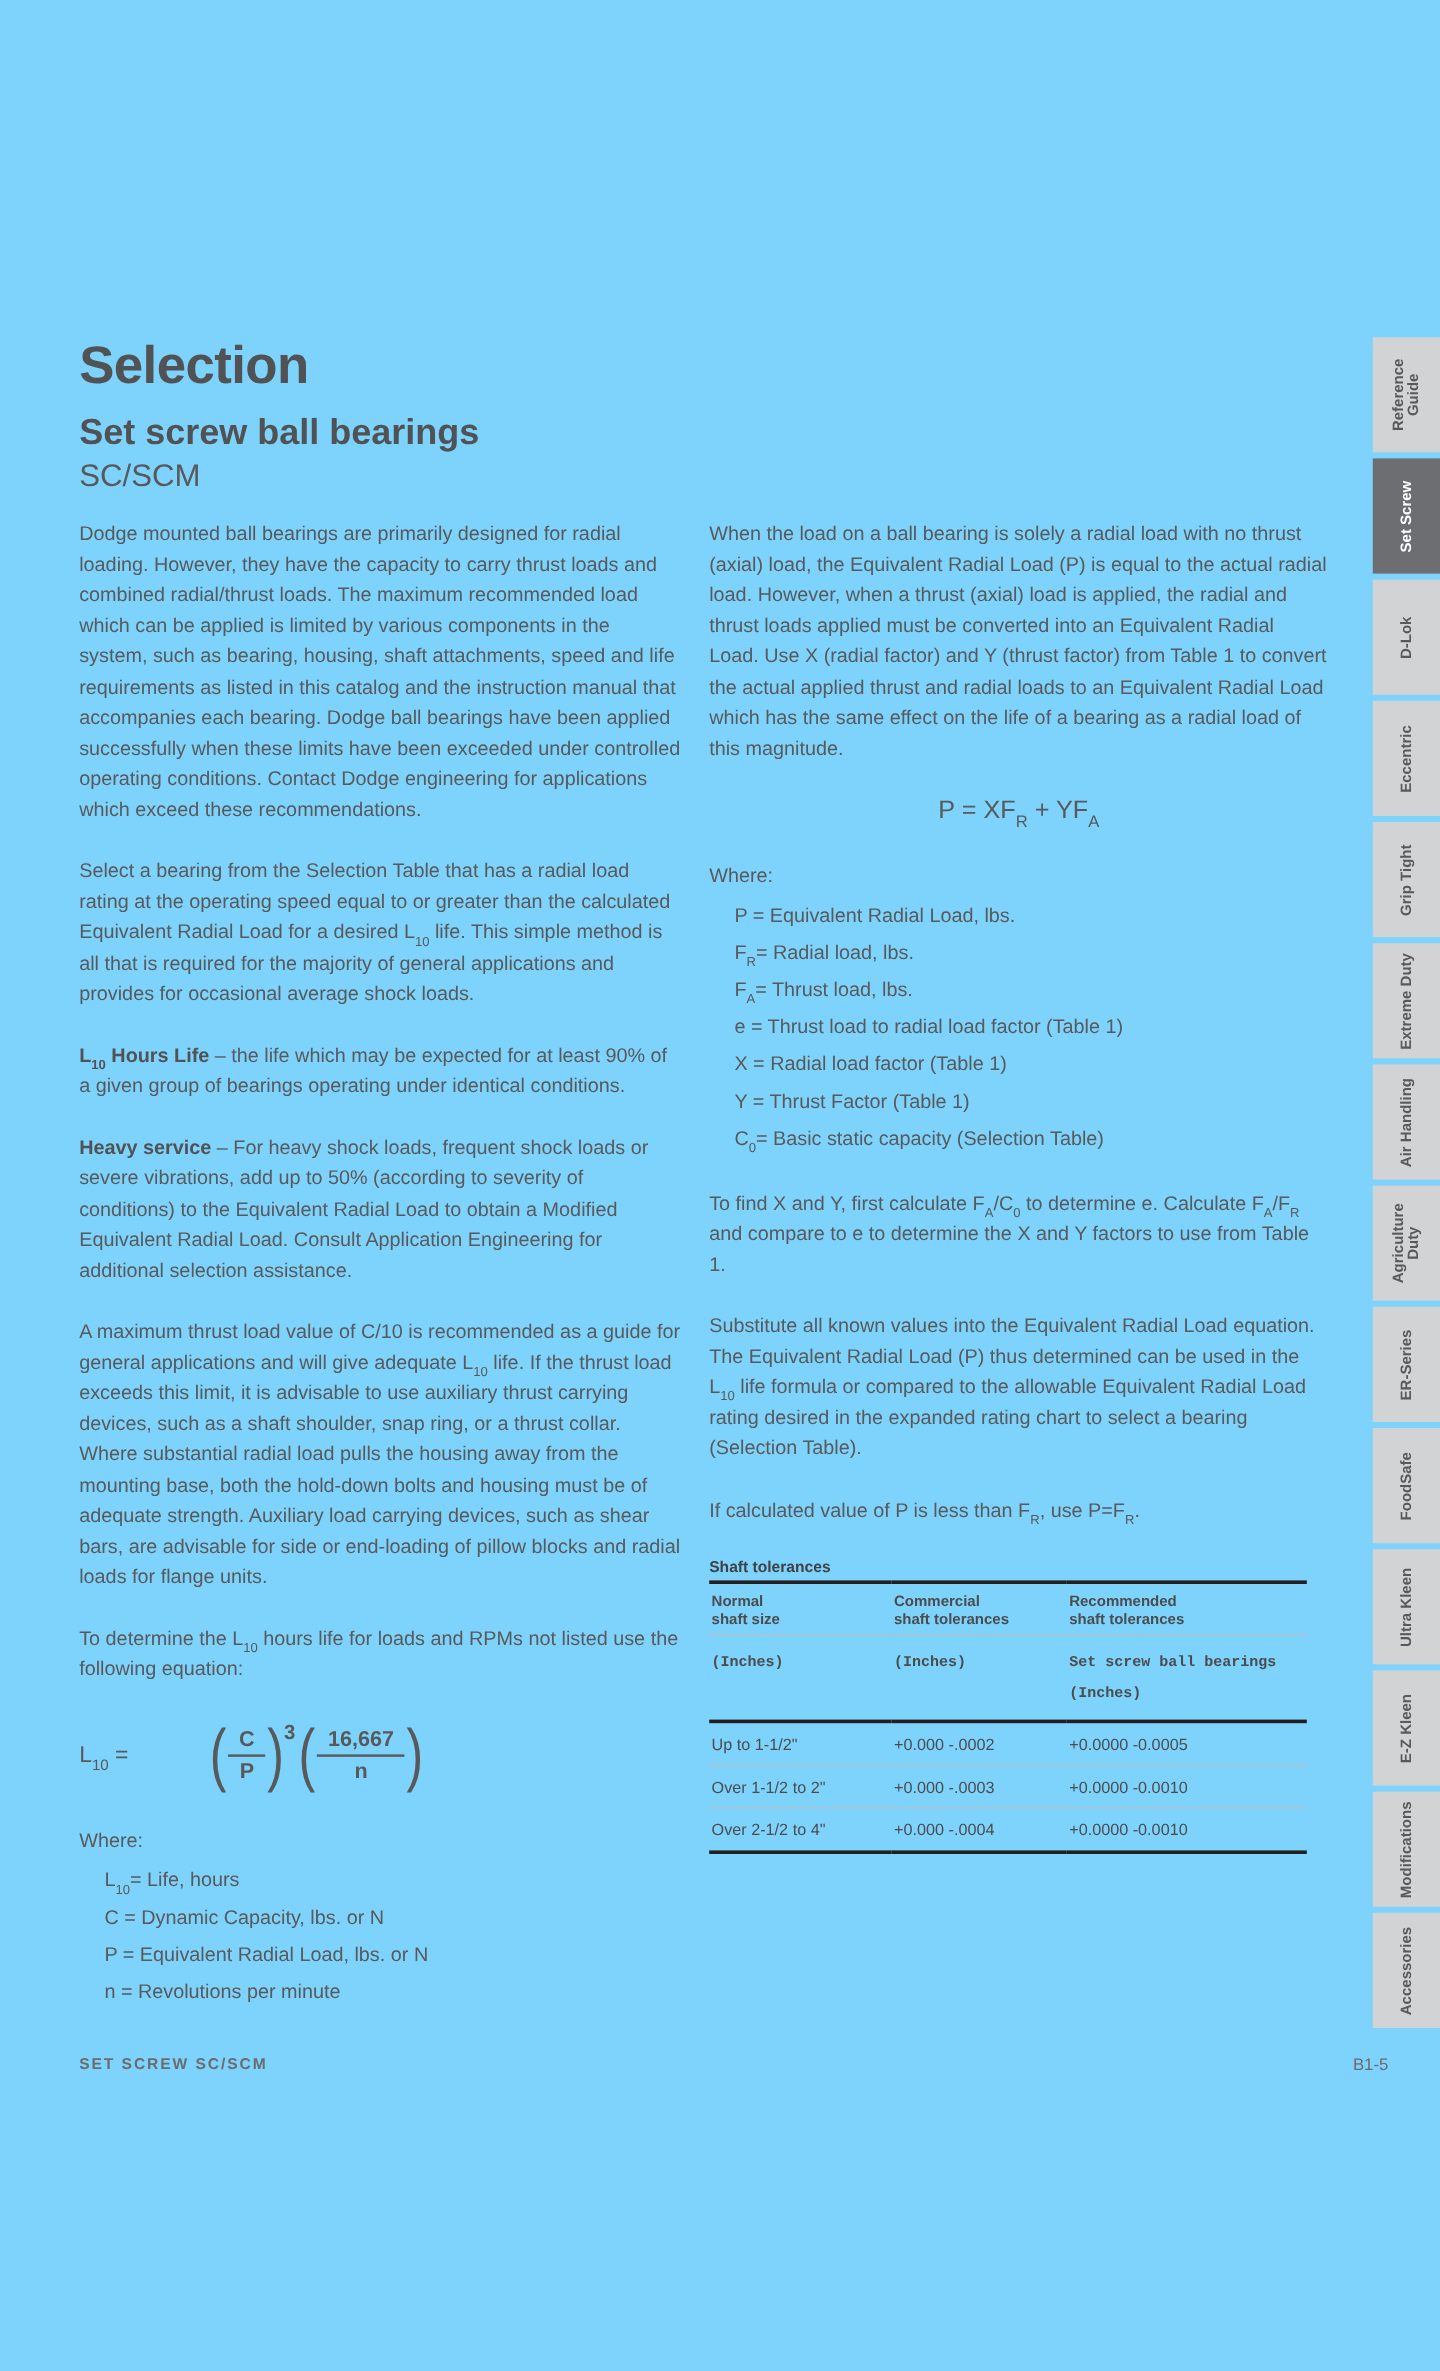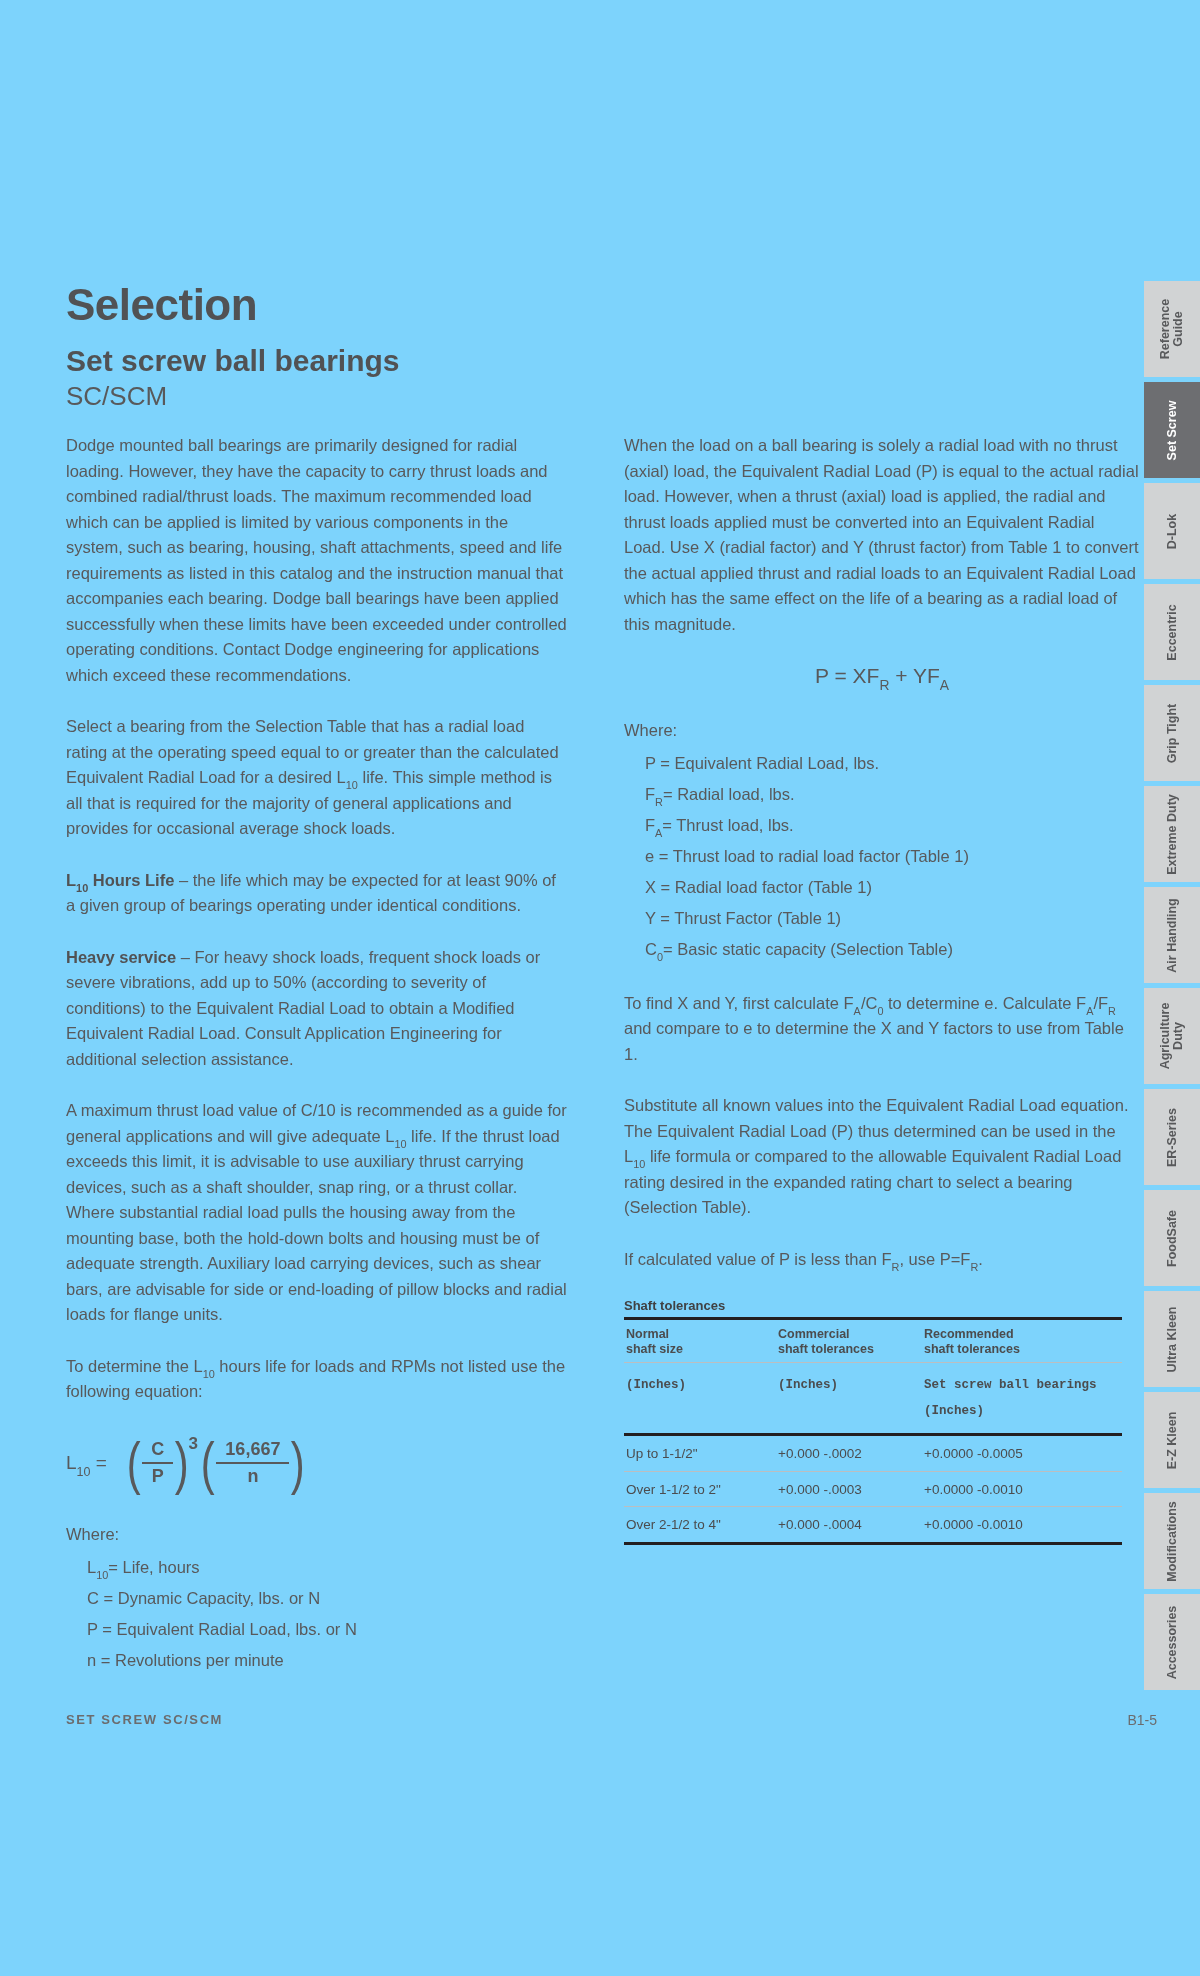--- a/index.html
+++ b/index.html
@@ -6,27 +6,27 @@
   .page{position:relative;width:1200px;height:1976px;background:#7dd3fc;overflow:hidden;
         font-family:"Liberation Sans",sans-serif;color:#58595b;}
   
   .header{position:absolute;left:66px;top:284px;}
   .h-title{font-size:44px;font-weight:700;color:#515254;margin:0;line-height:42px;letter-spacing:-0.5px;}
   .h-sub{font-size:30px;font-weight:700;color:#515254;margin:20px 0 0;line-height:30px;}
   .h-series{font-size:26px;font-weight:400;color:#58595b;margin:7px 0 0;line-height:27px;}
   
   .col{position:absolute;top:433px;font-size:16.5px;line-height:25.5px;color:#58595b;}
   .col-left{left:66px;width:502px;}
-  .col-right{left:624px;width:516px;}
+  .col-right{left:591px;width:516px;}
   .col p{margin:0 0 26px;}
   .bold{font-weight:700;color:#515254;}
   sub{font-size:66%;line-height:0;position:relative;top:2px;}
   
   .formula-left{display:flex;align-items:center;margin:14px 0 26px;height:64px;}
-  .lhs{font-size:19px;margin-right:20px;}
+  .lhs{font-size:19px;margin-right:68px;}
   .paren{font-size:58px;font-weight:300;line-height:58px;display:inline-block;transform:scaleX(0.72);margin:0 -3px;color:#58595b;}
   .frac{display:inline-flex;flex-direction:column;align-items:center;font-size:18px;font-weight:700;line-height:1.25;margin:0 2px;}
   .frac .num{border-bottom:2px solid #58595b;padding:0 9px 1px;}
   .frac .den{padding-top:1px;}
   .exp{font-size:17px;font-weight:700;align-self:flex-start;margin:0 3px 0 0;}
   
   .formula-right{text-align:center;font-size:21px;margin:18px 0 28px;}
   
   .where{margin:0 0 26px;}
   .w-label{line-height:26px;margin-bottom:5px;}

